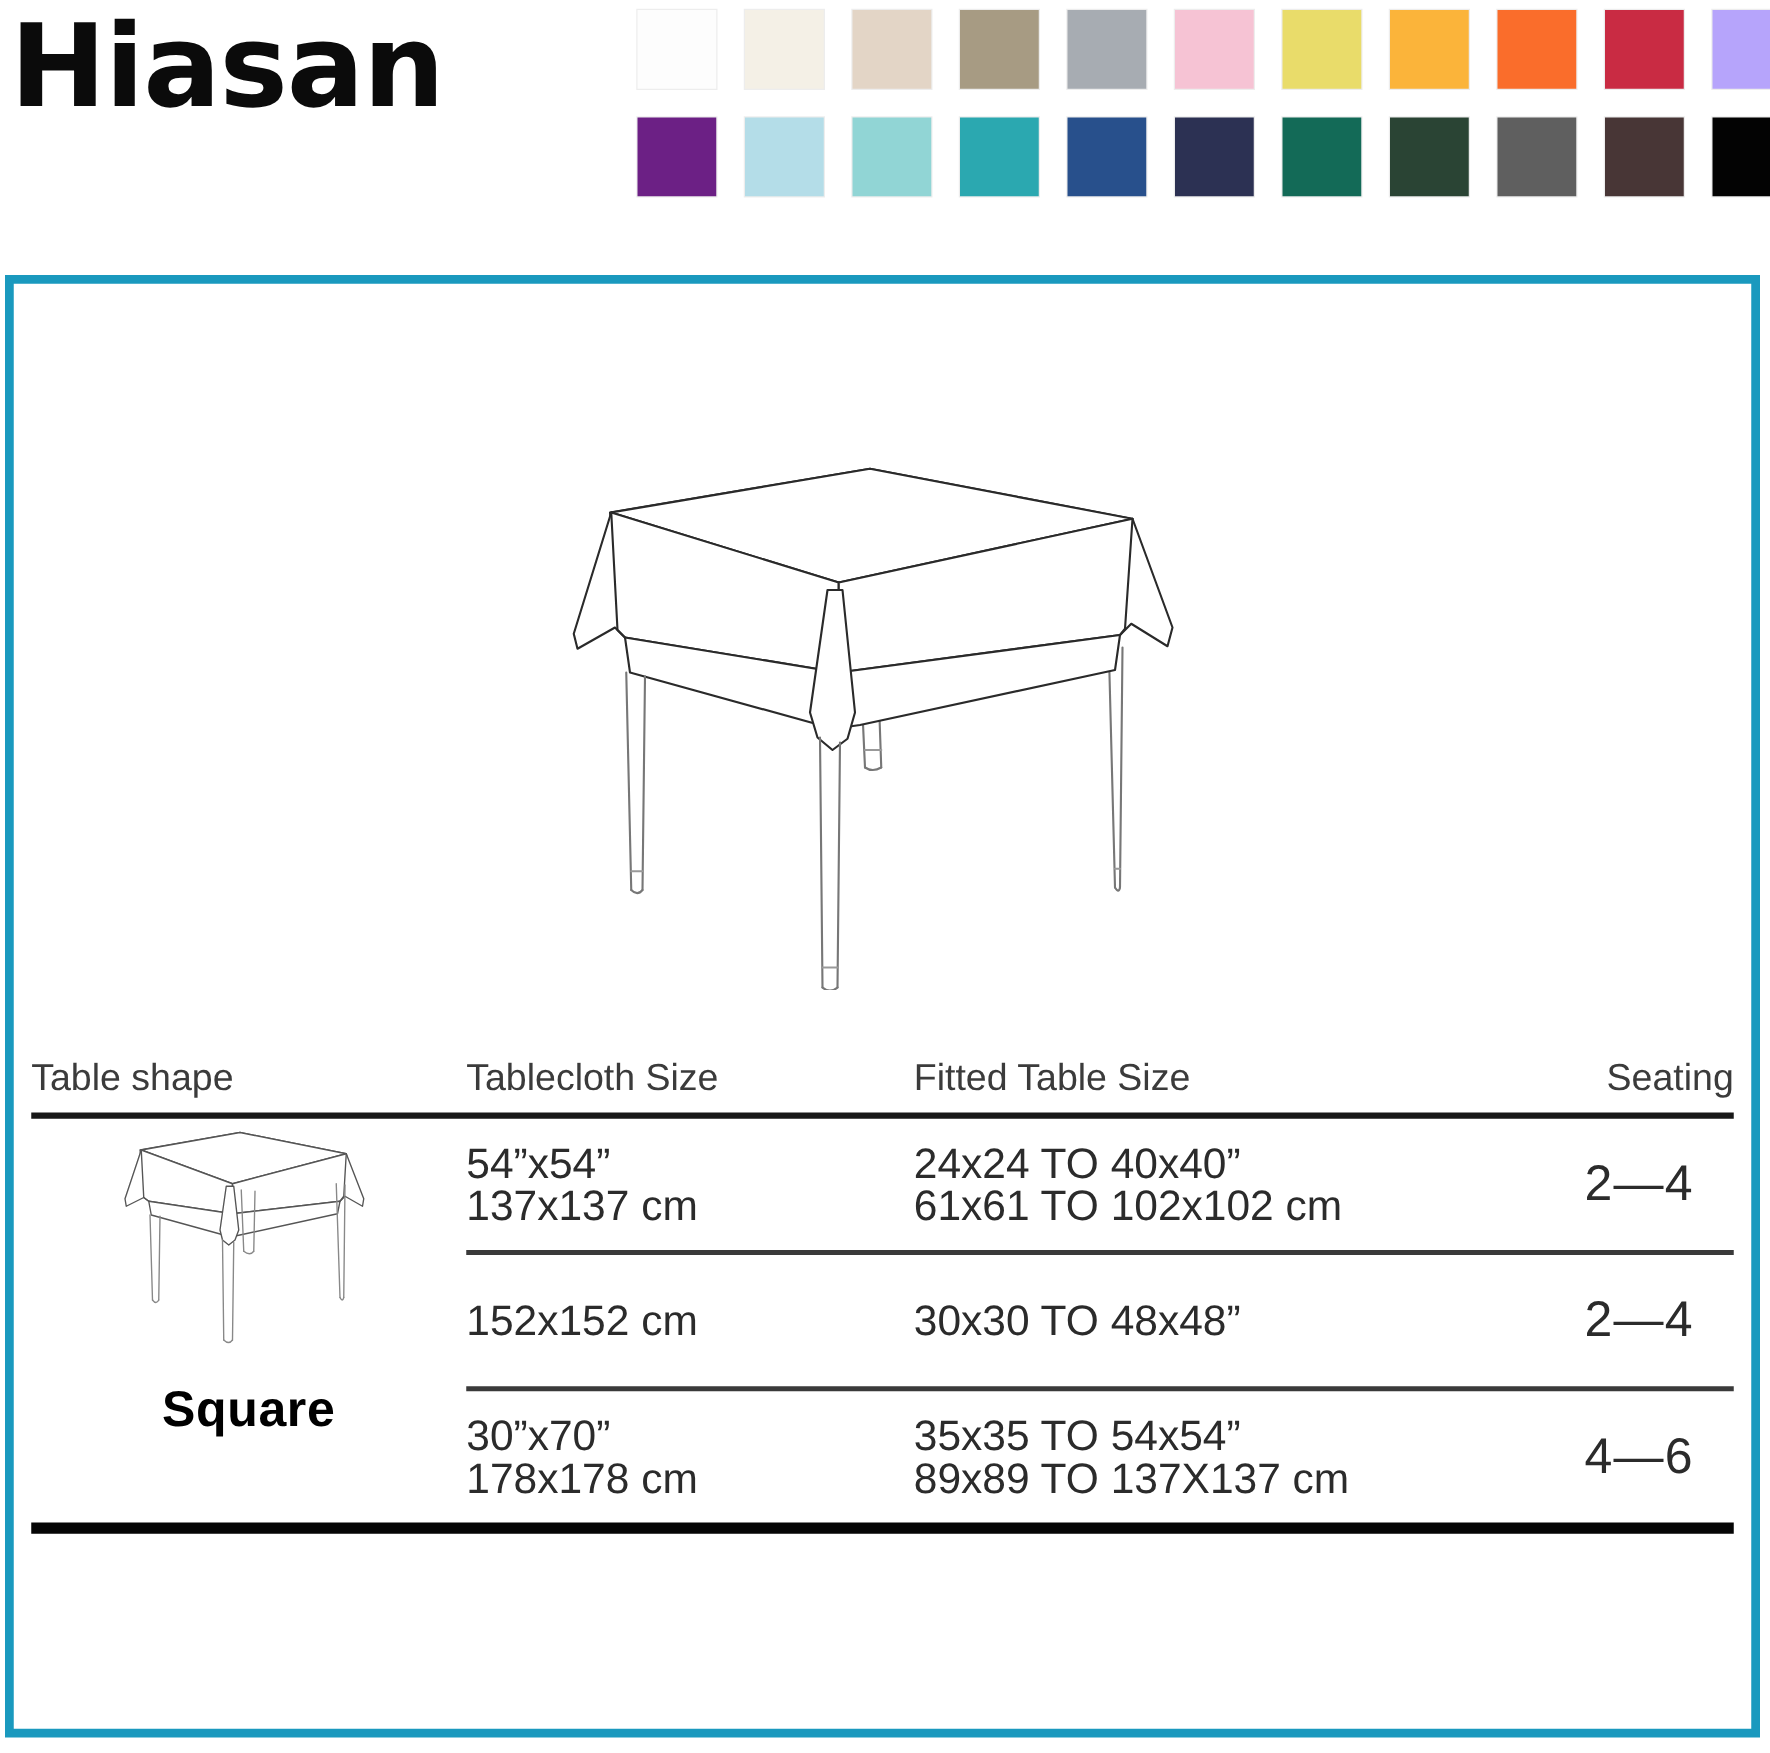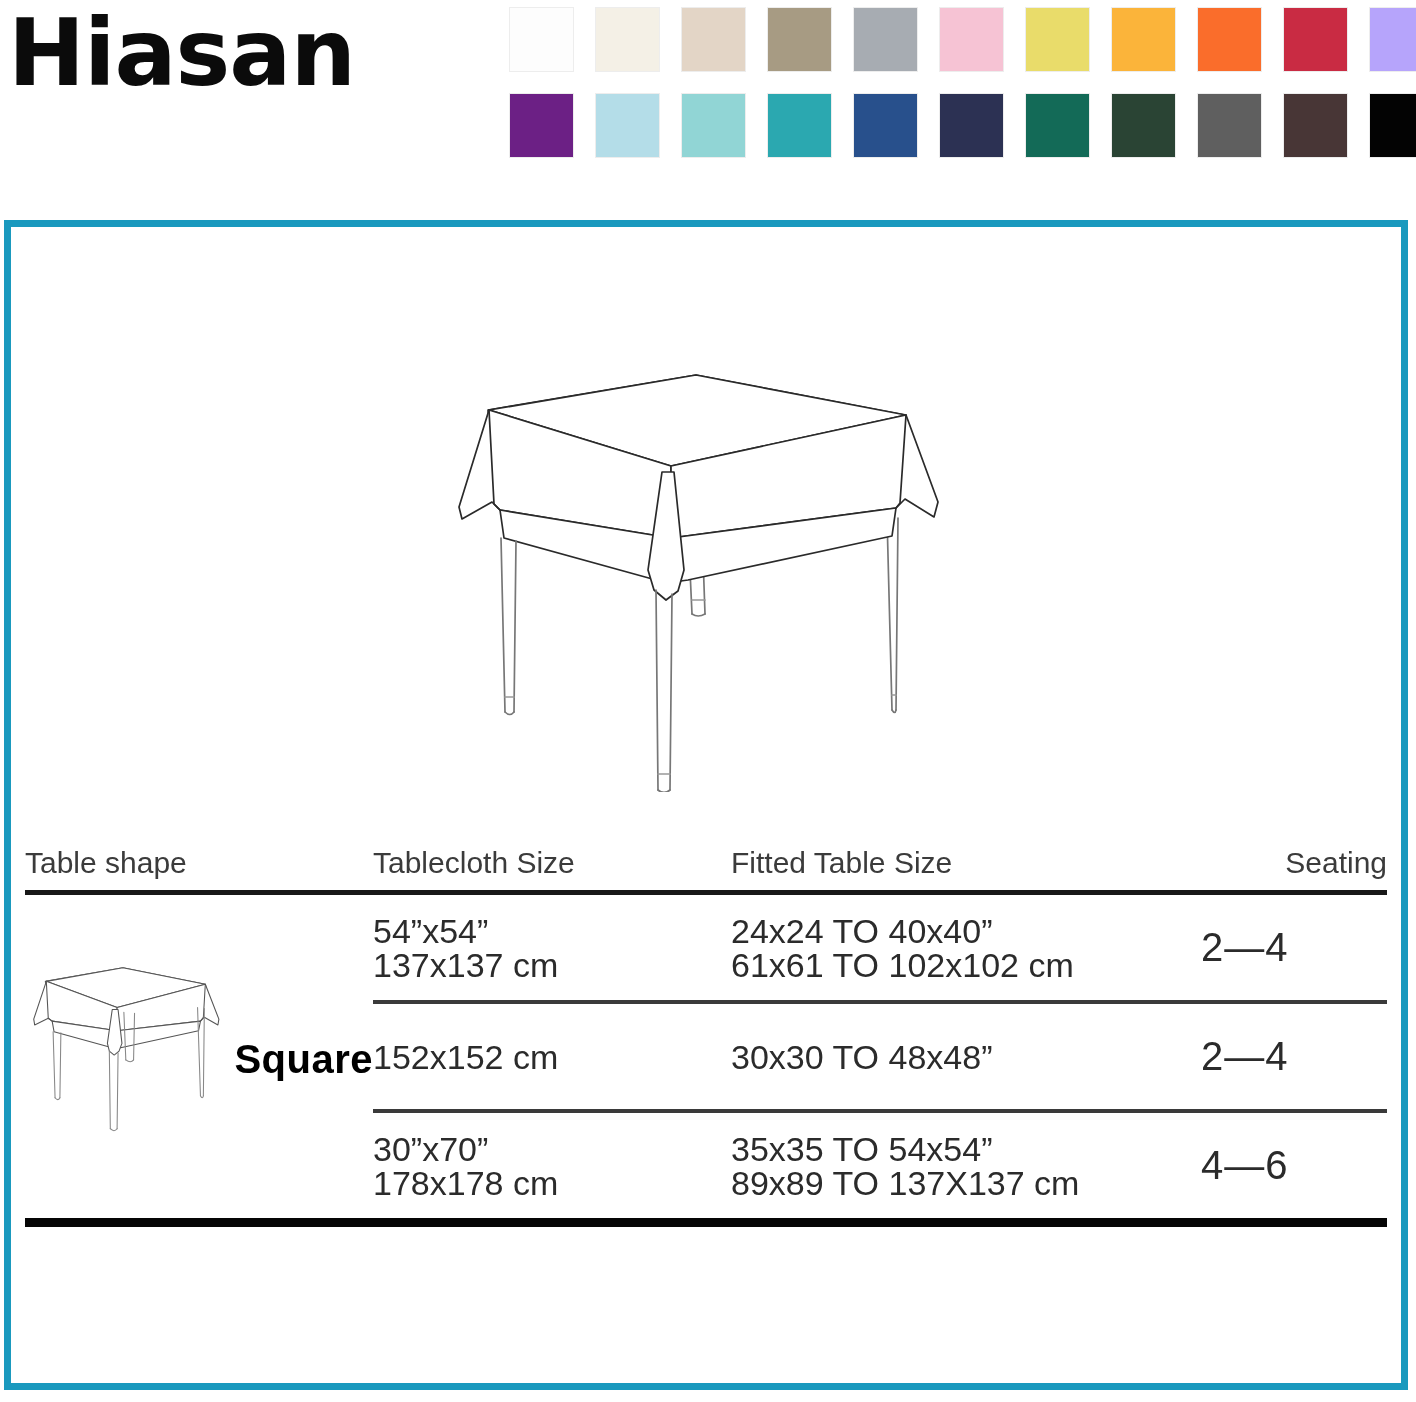--- a/index.html
+++ b/index.html
@@ -117,21 +117,21 @@
 
   #spec-body {
     display: flex;
   }
 
   
   #shape-cell {
     width: 348px;
     flex: 0 0 348px;
     display: flex;
-    flex-direction: row;
+    flex-direction: column;
     align-items: center;
     justify-content: flex-start;
     box-sizing: border-box;
   }
   #shape-label {
     font-size: 40px;
     font-weight: 700;
     color: #000;
     margin-top: 6px;
     letter-spacing: 0.5px;
@@ -150,20 +150,21 @@
 
   .cell-lines {
     display: flex;
     flex-direction: column;
     justify-content: center;
   }
   .cell-cloth  { width: 358px; flex: 0 0 358px; }
   .cell-fitted { width: 470px; flex: 0 0 470px; }
   .cell-seat   {
     flex: 1 1 auto;
+    text-align: right;
     padding-right: 32px;
     font-size: 40px;
     color: #2b2b2b;
     letter-spacing: 1px;
   }
   .line {
     font-size: 34px;
     color: #2b2b2b;
     line-height: 1;
     white-space: nowrap;

